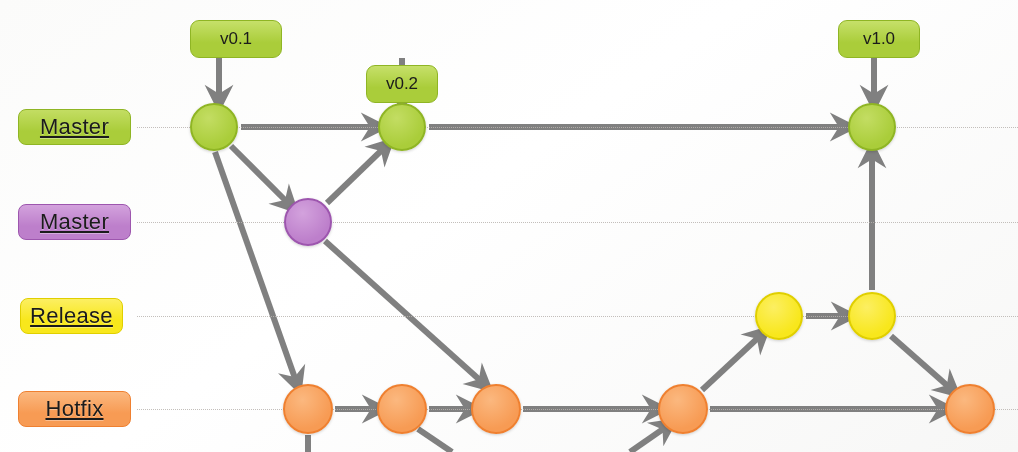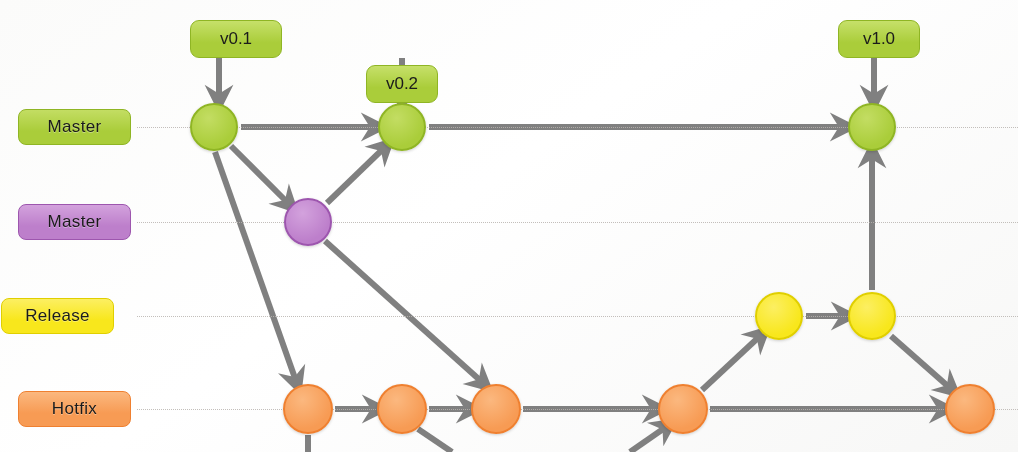--- a/index.html
+++ b/index.html
@@ -23,27 +23,28 @@
     width: 1018px;
     height: 452px;
   }
   .branch-label {
     position: absolute;
     display: flex;
     align-items: center;
     justify-content: center;
     height: 36px;
     border-radius: 8px;
-    font-size: 17px;
+    font-size: 22px;
     color: #1b1b1b;
     letter-spacing: .3px;
     box-sizing: border-box;
     border-style: solid;
     border-width: 1px;
     text-shadow: 0 1px 0 rgba(255,255,255,.35);
+    text-decoration: underline;
   }
   .tag-box {
     position: absolute;
     display: flex;
     align-items: center;
     justify-content: center;
     height: 38px;
     border-radius: 9px;
     font-size: 17px;
     color: #1b1b1b;
@@ -102,21 +103,21 @@
 
   <div id="lanes-group">
       <div class="lane-line" style="left: 137px; top: 127px; width: 881px; border-top-color: rgb(185, 180, 176);"></div>
       <div class="lane-line" style="left: 137px; top: 222px; width: 881px; border-top-color: rgb(185, 180, 176);"></div>
       <div class="lane-line" style="left: 137px; top: 316px; width: 881px; border-top-color: rgb(185, 180, 176);"></div>
       <div class="lane-line" style="left: 137px; top: 409px; width: 881px; border-top-color: rgb(185, 180, 176);"></div>
     </div>
   <div id="labels-group">
       <div class="branch-label" style="left: 18px; top: 109px; width: 113px; background: linear-gradient(rgb(195, 221, 99) 0%, rgb(170, 205, 58) 62%, rgb(170, 205, 58) 100%); border-color: rgb(143, 181, 36);">Master</div>
       <div class="branch-label" style="left: 18px; top: 204px; width: 113px; background: linear-gradient(rgb(211, 162, 221) 0%, rgb(189, 127, 203) 62%, rgb(189, 127, 203) 100%); border-color: rgb(157, 86, 174);">Master</div>
-      <div class="branch-label" style="left: 1px; top: 298px; width: 113px; background: linear-gradient(rgb(252, 239, 98) 0%, rgb(248, 231, 28) 62%, rgb(248, 231, 28) 100%); border-color: rgb(224, 207, 0);">Release</div>
+      <div class="branch-label" style="left: 20px; top: 298px; width: 103px; background: linear-gradient(rgb(252, 239, 98) 0%, rgb(248, 231, 28) 62%, rgb(248, 231, 28) 100%); border-color: rgb(224, 207, 0);">Release</div>
       <div class="branch-label" style="left: 18px; top: 391px; width: 113px; background: linear-gradient(rgb(251, 184, 127) 0%, rgb(247, 155, 84) 62%, rgb(247, 155, 84) 100%); border-color: rgb(239, 128, 48);">Hotfix</div>
     </div>
   <div id="tags-group">
       <div class="tag-box" style="left: 190px; top: 20px; width: 92px; background: linear-gradient(rgb(198, 224, 106) 0%, rgb(170, 205, 58) 60%, rgb(170, 205, 58) 100%); border-color: rgb(143, 181, 36);">v0.1</div>
       <div class="tag-box" style="left: 366px; top: 20px; width: 72px; background: linear-gradient(rgb(198, 224, 106) 0%, rgb(170, 205, 58) 60%, rgb(170, 205, 58) 100%); border-color: rgb(143, 181, 36); margin-top: 45px;">v0.2</div>
       <div class="tag-box" style="left: 838px; top: 20px; width: 82px; background: linear-gradient(rgb(198, 224, 106) 0%, rgb(170, 205, 58) 60%, rgb(170, 205, 58) 100%); border-color: rgb(143, 181, 36);">v1.0</div>
     </div>
   <div id="nodes-group">
       <div class="commit-node" style="left: 190px; top: 103px; width: 48px; height: 48px; background: radial-gradient(circle at 38% 30%, rgb(195, 221, 99) 0%, rgb(170, 205, 58) 68%, rgb(170, 205, 58) 100%); border-color: rgb(143, 181, 36); box-shadow: rgba(0, 0, 0, 0.18) 0px 1px 3px;"></div>
       <div class="commit-node" style="left: 378px; top: 103px; width: 48px; height: 48px; background: radial-gradient(circle at 38% 30%, rgb(195, 221, 99) 0%, rgb(170, 205, 58) 68%, rgb(170, 205, 58) 100%); border-color: rgb(143, 181, 36); box-shadow: rgba(0, 0, 0, 0.18) 0px 1px 3px;"></div>

